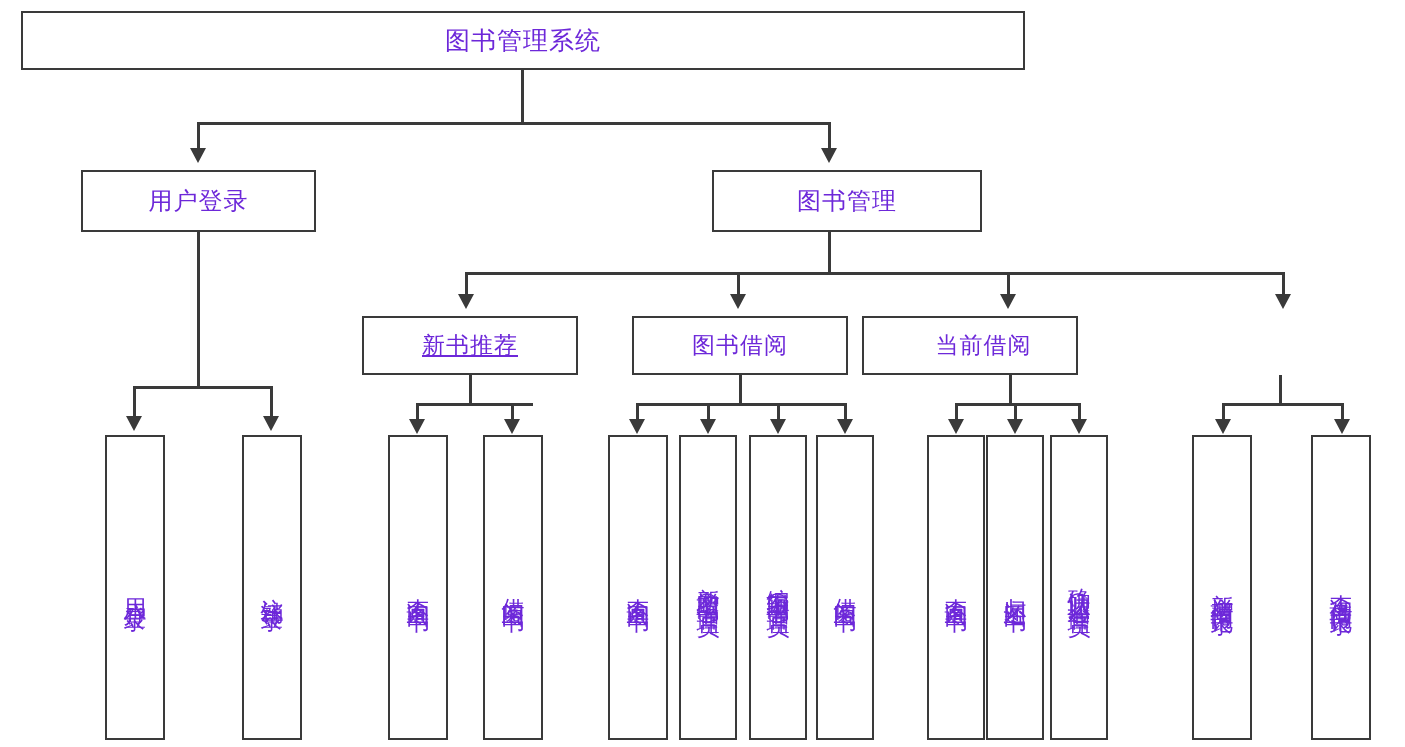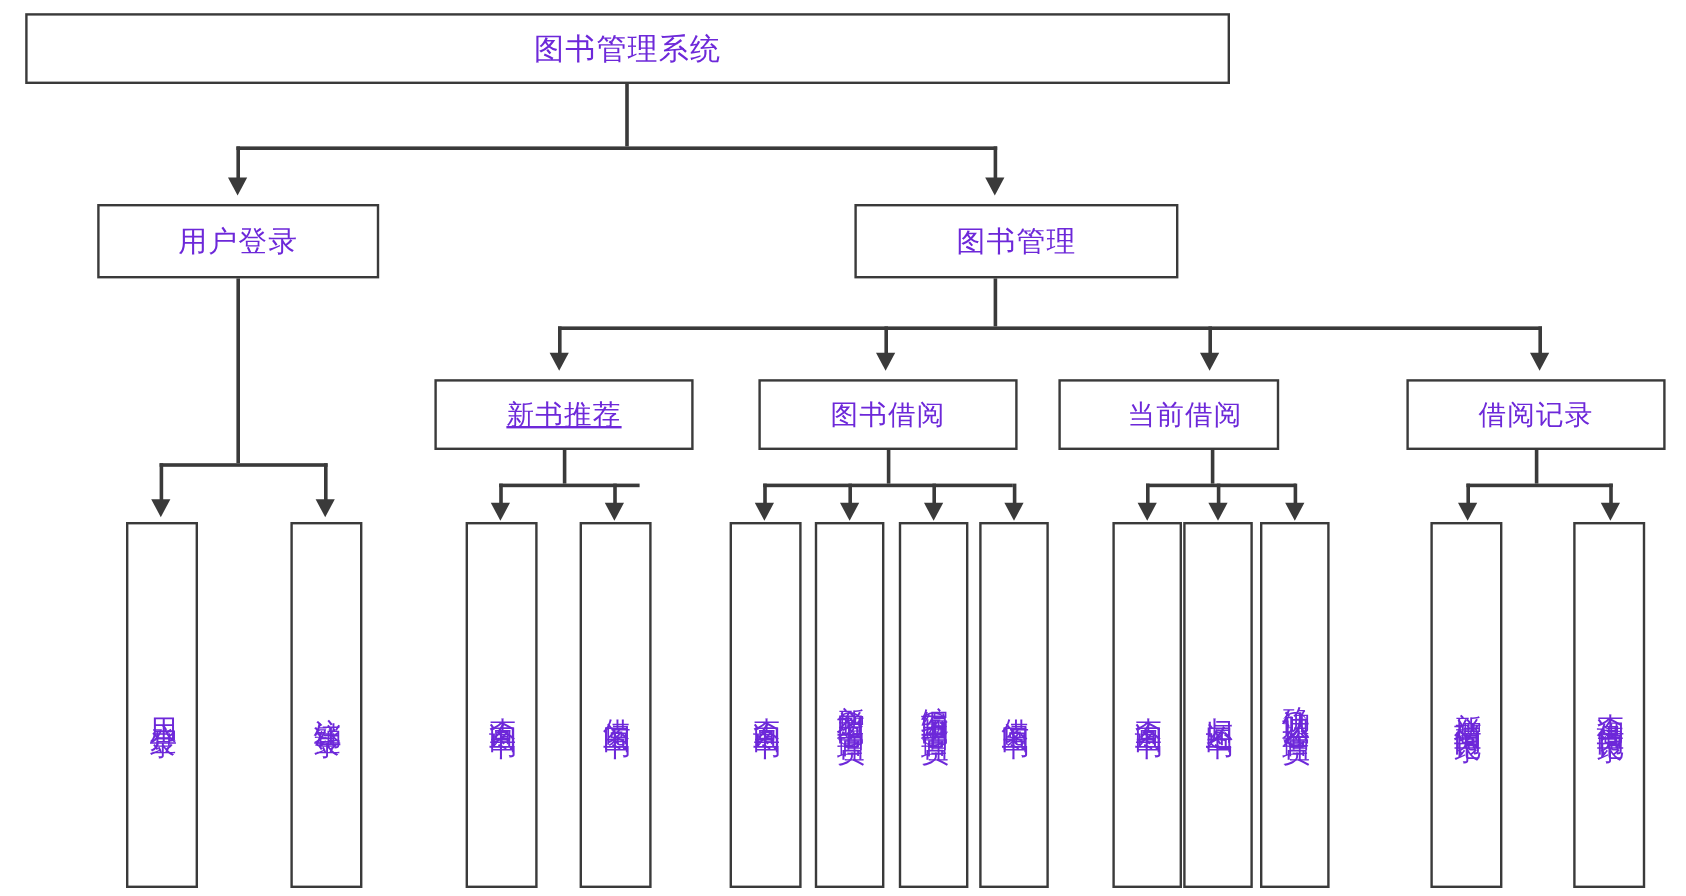--- a/index.html
+++ b/index.html
@@ -100,22 +100,21 @@
   <div class="arrow" style="left:458px;top:294px;"></div>
   <div class="vline" style="left:737px;top:272px;height:24px;"></div>
   <div class="arrow" style="left:730px;top:294px;"></div>
   <div class="vline" style="left:1007px;top:272px;height:24px;"></div>
   <div class="arrow" style="left:1000px;top:294px;"></div>
   <div class="vline" style="left:1282px;top:272px;height:24px;"></div>
   <div class="arrow" style="left:1275px;top:294px;"></div>
 
   <div class="node lvl3" style="left:362px;top:316px;width:216px;height:59px;text-decoration:underline;">新书推荐</div>
   <div class="node lvl3" style="left:632px;top:316px;width:216px;height:59px;">图书借阅</div>
-  <div class="node lvl3" style="left:882px;top:316px;width:184px;height:59px;padding-left:27px;">当前借阅</div>
-  <div class="node lvl3" style="left:1172px;top:316px;width:216px;height:59px;">借阅记录</div>
+  <div class="node lvl3" style="left:862px;top:316px;width:216px;height:59px;padding-left:27px;">当前借阅</div>
 
   <div class="vline" style="left:469px;top:375px;height:28px;"></div>
   <div class="hline" style="left:416px;top:403px;width:117px;"></div>
   <div class="vline" style="left:416px;top:403px;height:18px;"></div>
   <div class="arrow" style="left:409px;top:419px;"></div>
   <div class="vline" style="left:511px;top:403px;height:18px;"></div>
   <div class="arrow" style="left:504px;top:419px;"></div>
 
   <div class="vline" style="left:739px;top:375px;height:28px;"></div>
   <div class="hline" style="left:636px;top:403px;width:208px;"></div>

